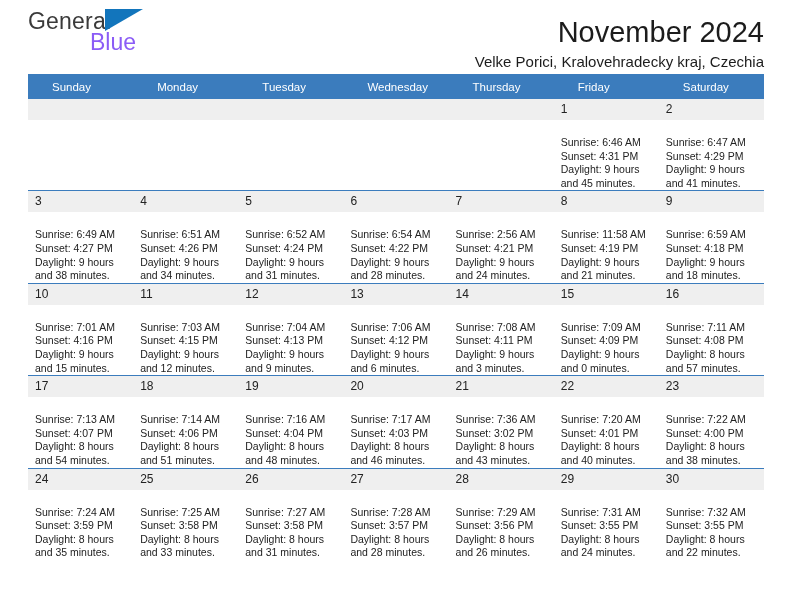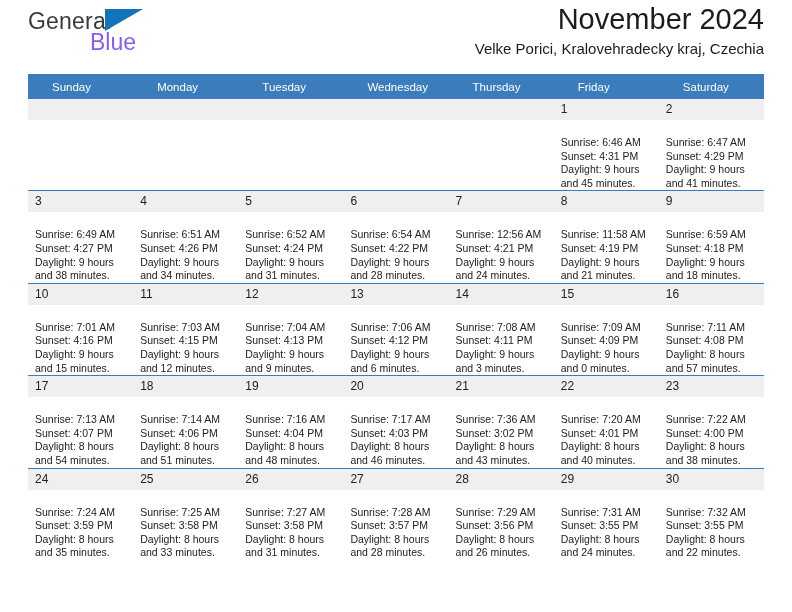--- a/index.html
+++ b/index.html
@@ -54,21 +54,21 @@
   }
   .brand-row2 {
     font-size: 23px;
     color: #8b5cf6;
     line-height: 24px;
     margin-left: 62px;
     margin-top: -4px;
   }
   .title-block {
     text-align: right;
-    padding-top: 1px;
+    padding-top: 14px;
   }
   .cal-title {
     font-size: 29px;
     font-weight: normal;
     color: #1c1c1c;
     line-height: 36px;
     white-space: nowrap;
   }
   .cal-subtitle {
     font-size: 15px;
@@ -251,21 +251,21 @@
             <div class="dayinfo">
               <div>Sunrise: 6:54 AM</div>
               <div>Sunset: 4:22 PM</div>
               <div>Daylight: 9 hours</div>
               <div>and 28 minutes.</div>
             </div>
           </td>
           <td>
             <div class="daynum">7</div>
             <div class="dayinfo">
-              <div>Sunrise: 12:56 AM</div>
+              <div>Sunrise: 2:56 AM</div>
               <div>Sunset: 4:21 PM</div>
               <div>Daylight: 9 hours</div>
               <div>and 24 minutes.</div>
             </div>
           </td>
           <td>
             <div class="daynum">8</div>
             <div class="dayinfo">
               <div>Sunrise: 11:58 AM</div>
               <div>Sunset: 4:19 PM</div>

